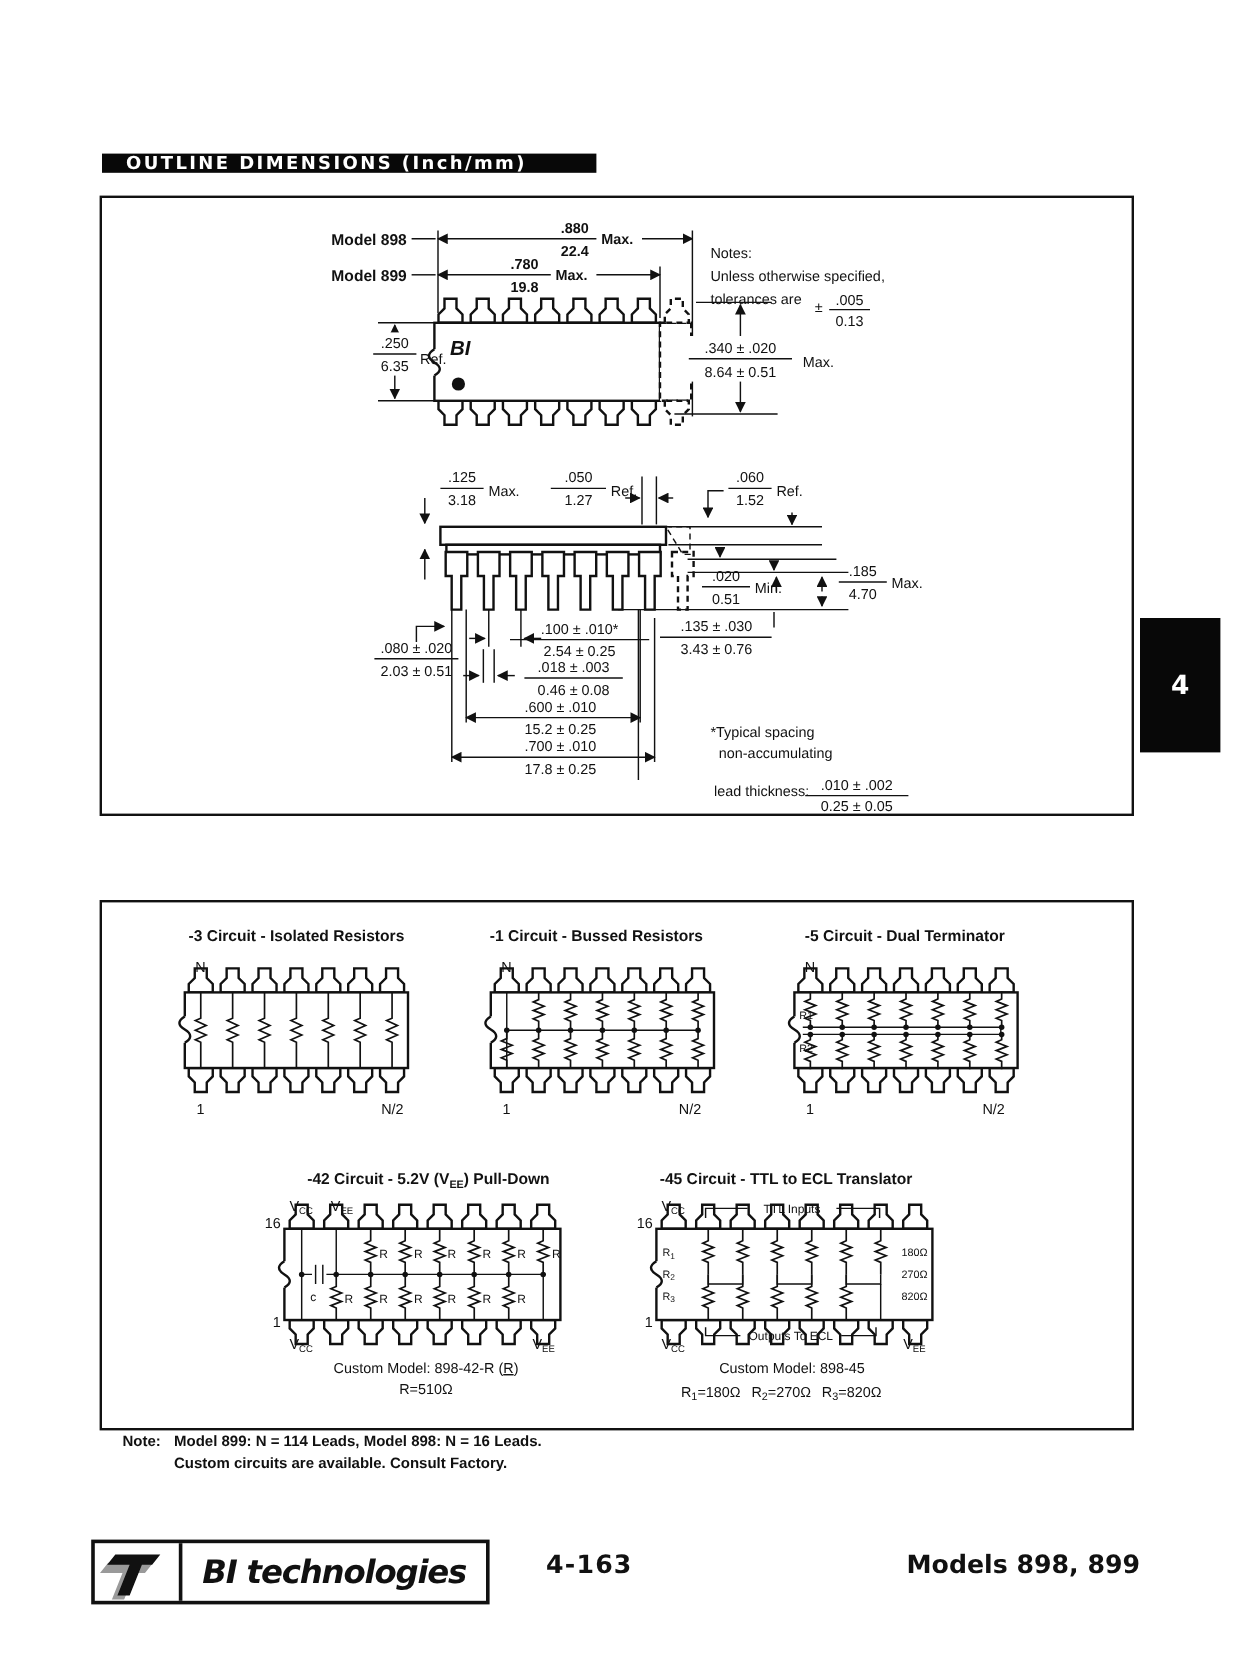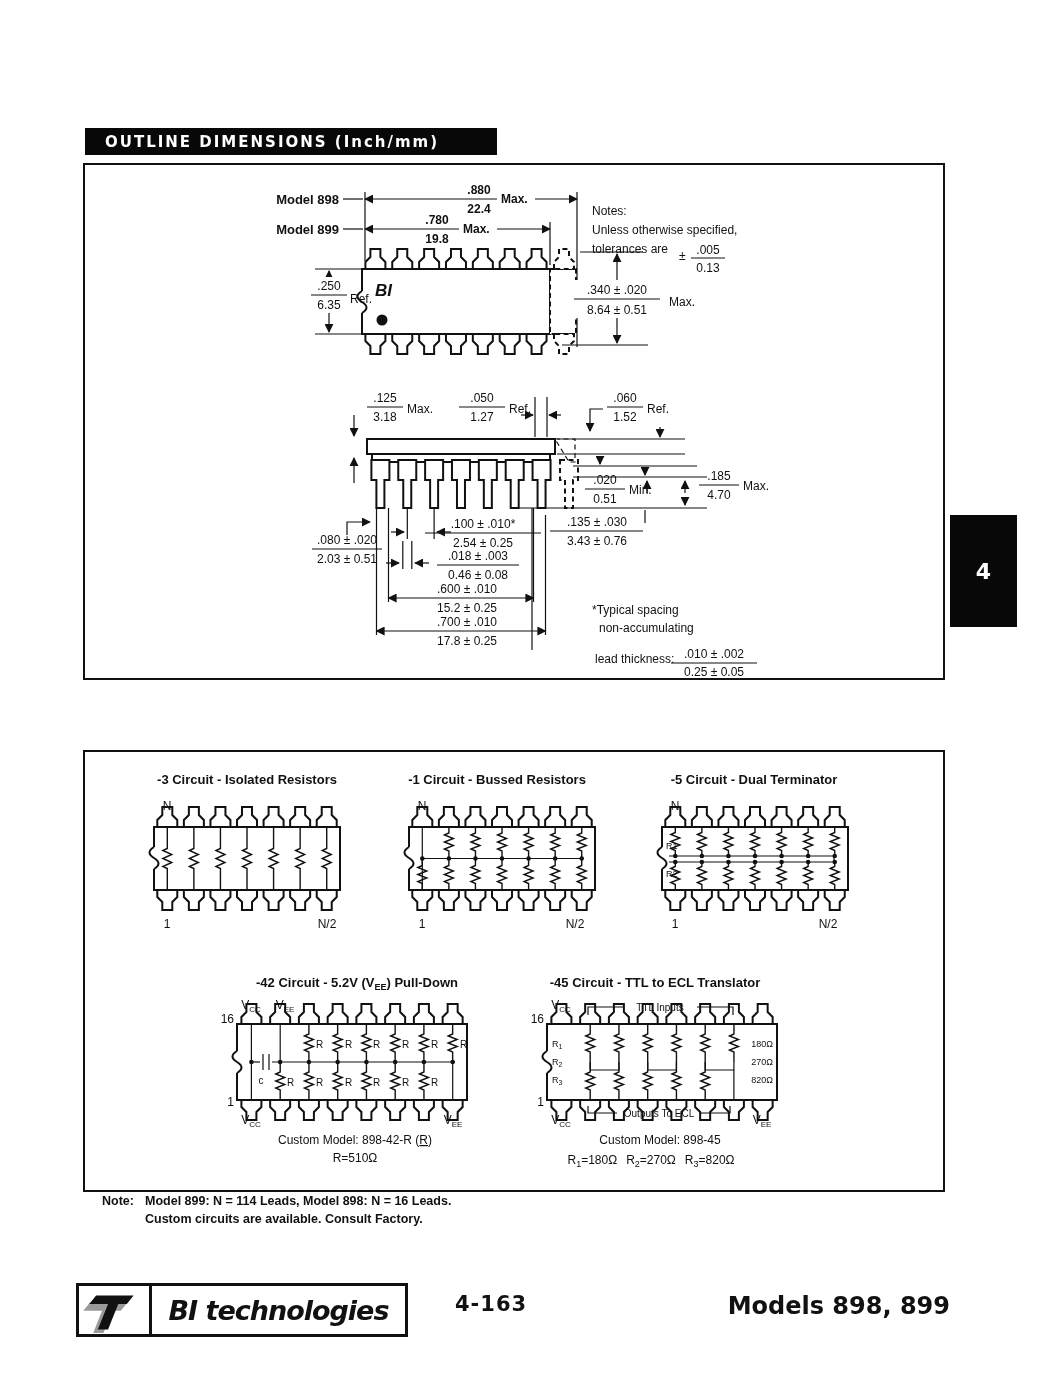--- a/index.html
+++ b/index.html
@@ -1,18 +1,18 @@
 <!DOCTYPE html>
 <html><head>
 <meta charset="utf-8">
 <style>
   html,body{margin:0;padding:0;background:#e8e8e8;}
   .page{position:relative;width:1042px;height:1392px;background:#fff;margin:0 auto;
         font-family:"Liberation Sans",sans-serif;color:#111;overflow:hidden;}
-  .secbar{position:absolute;left:85px;width:412px;height:27px;background:#080808;color:#fff;
+  .secbar{position:absolute;left:85px;width:412px;height:16px;background:#080808;color:#fff;
           display:flex;align-items:center;padding-left:20px;box-sizing:border-box;
           font-weight:bold;font-size:15px;letter-spacing:2px;font-family:"DejaVu Sans",sans-serif;}
   .bigbox{position:absolute;left:83px;width:862px;border:2.5px solid #111;box-sizing:border-box;background:#fff;}
   .sidetab{position:absolute;left:950px;top:515px;width:67px;height:112px;background:#080808;
            color:#fff;display:flex;align-items:center;justify-content:center;
            font-weight:bold;font-size:22px;font-family:"DejaVu Sans",sans-serif;}
   svg{display:block;}
   svg text{font-family:"Liberation Sans",sans-serif;fill:#111;font-size:12px;}
   svg .b{font-weight:bold;}
   svg .t13{font-size:13px;font-weight:bold;}
@@ -25,21 +25,21 @@
   .dash{stroke-dasharray:5 3.5;}
   .wbg{fill:#fff;stroke:none;}
   .footer-logo{position:absolute;left:76px;top:1283px;width:332px;height:54px;border:3px solid #111;
                box-sizing:border-box;display:flex;background:#fff;}
   .logo-cell{width:70px;border-right:3px solid #111;display:flex;align-items:center;justify-content:center;}
   .brand{flex:1;display:flex;align-items:center;justify-content:center;
          font-weight:bold;font-style:italic;font-size:27px;letter-spacing:-1px;
          font-family:"DejaVu Sans",sans-serif;text-align:right;}
   .pageno{position:absolute;left:455px;top:1292px;font-weight:bold;font-size:21px;
           letter-spacing:1px;font-family:"DejaVu Sans",sans-serif;text-align:right;}
-  .models{position:absolute;right:92px;top:1292px;font-weight:bold;font-size:24px;
+  .models{position:absolute;right:92px;top:1292px;font-weight:bold;font-size:21px;
           font-family:"DejaVu Sans",sans-serif;}
 </style>
 </head>
 <body>
 
 <div class="page">
 
   <svg width="0" height="0" style="position:absolute">
     <defs>
       <g id="pin-up">

